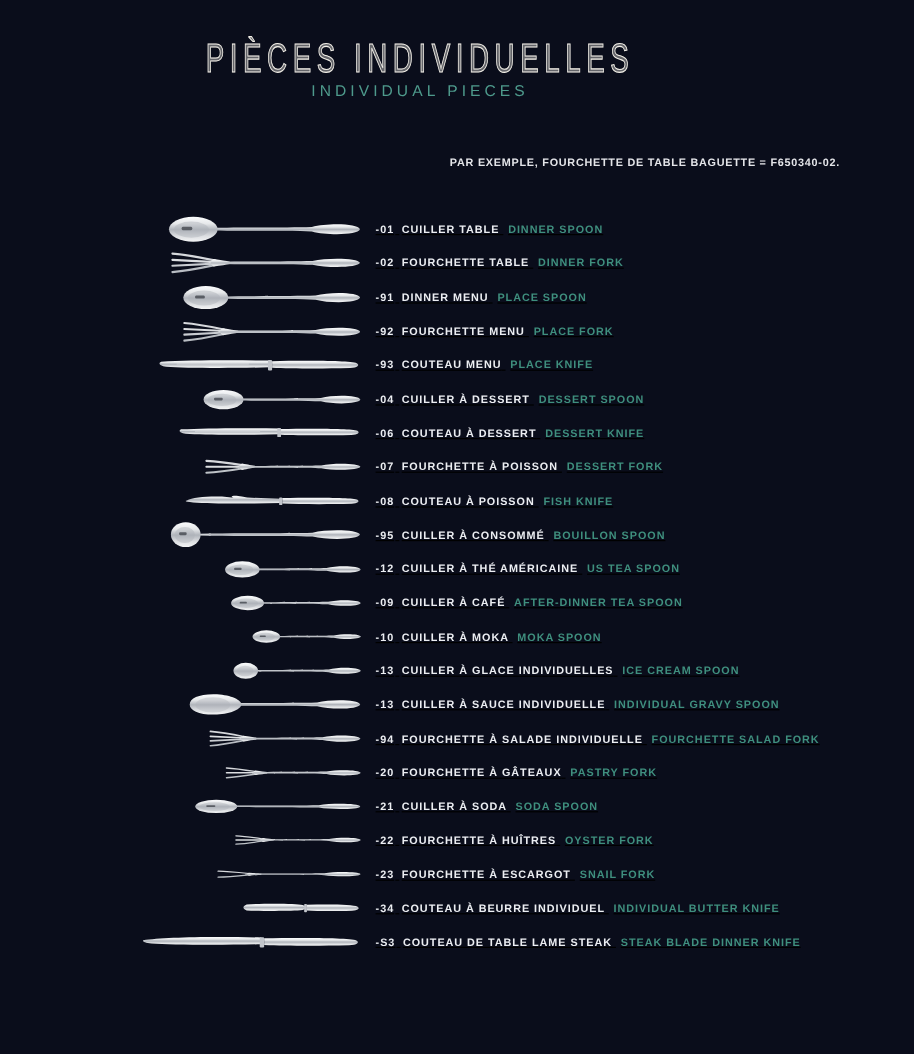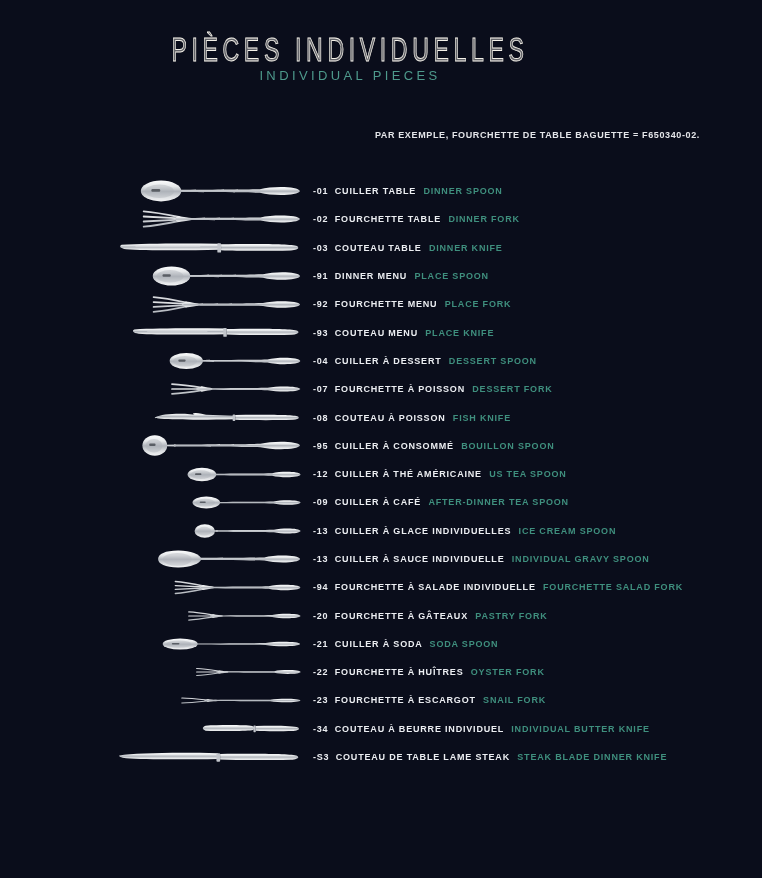--- a/index.html
+++ b/index.html
@@ -35,21 +35,21 @@
     color:var(--accent-teal);white-space:nowrap;
   }
   .example{
     position:absolute;top:121px;left:0;width:700px;
     text-align:right;
     font-size:9px;font-weight:700;letter-spacing:.07em;
     color:#e4e5e9;white-space:nowrap;
   }
   
   .list{position:absolute;top:177px;left:0;width:762px;}
-  .row{height:28.3px;display:flex;align-items:center;}
+  .row{height:28.3px;display:flex;align-items:center;text-decoration:underline;}
   .cutlery{width:302px;display:flex;justify-content:flex-end;align-items:center;}
   .cutlery svg{display:block;}
   .label{
     padding-left:11px;white-space:nowrap;
     font-size:9px;font-weight:700;letter-spacing:.09em;
     color:var(--text-white);
   }
   .label .code{margin-right:1px;}
   .label .fr{margin-left:2px;}
   .label .en{color:var(--list-teal);margin-left:4px;}
@@ -182,32 +182,20 @@
           </svg>
     </div>
     <div class="label">
       <span class="code">-02</span>
       <span class="fr">FOURCHETTE TABLE</span>
       <span class="en">DINNER FORK</span>
     </div>
   </div>
       <div class="row">
     <div class="cutlery">
-      <svg viewBox="0 0 200 24" preserveAspectRatio="none" width="185" height="16">
-            <use href="#g-knife" xlink:href="#g-knife"></use>
-          </svg>
-    </div>
-    <div class="label">
-      <span class="code">-03</span>
-      <span class="fr">COUTEAU TABLE</span>
-      <span class="en">DINNER KNIFE</span>
-    </div>
-  </div>
-      <div class="row">
-    <div class="cutlery">
       <svg viewBox="0 0 200 24" preserveAspectRatio="none" width="150" height="24">
             <use href="#g-spoon" xlink:href="#g-spoon"></use>
           </svg>
     </div>
     <div class="label">
       <span class="code">-91</span>
       <span class="fr">DINNER MENU</span>
       <span class="en">PLACE SPOON</span>
     </div>
   </div>
@@ -242,20 +230,32 @@
           </svg>
     </div>
     <div class="label">
       <span class="code">-04</span>
       <span class="fr">CUILLER À DESSERT</span>
       <span class="en">DESSERT SPOON</span>
     </div>
   </div>
       <div class="row">
     <div class="cutlery">
+      <svg viewBox="0 0 200 24" preserveAspectRatio="none" width="155" height="13">
+            <use href="#g-knife" xlink:href="#g-knife"></use>
+          </svg>
+    </div>
+    <div class="label">
+      <span class="code">-06</span>
+      <span class="fr">COUTEAU À DESSERT</span>
+      <span class="en">DESSERT KNIFE</span>
+    </div>
+  </div>
+      <div class="row">
+    <div class="cutlery">
       <svg viewBox="0 0 200 24" preserveAspectRatio="none" width="132" height="16">
             <use href="#g-fork-fish" xlink:href="#g-fork-fish"></use>
           </svg>
     </div>
     <div class="label">
       <span class="code">-07</span>
       <span class="fr">FOURCHETTE À POISSON</span>
       <span class="en">DESSERT FORK</span>
     </div>
   </div>
@@ -302,20 +302,32 @@
           </svg>
     </div>
     <div class="label">
       <span class="code">-09</span>
       <span class="fr">CUILLER À CAFÉ</span>
       <span class="en">AFTER-DINNER TEA SPOON</span>
     </div>
   </div>
       <div class="row">
     <div class="cutlery">
+      <svg viewBox="0 0 200 24" preserveAspectRatio="none" width="92" height="13">
+            <use href="#g-spoon" xlink:href="#g-spoon"></use>
+          </svg>
+    </div>
+    <div class="label">
+      <span class="code">-10</span>
+      <span class="fr">CUILLER À MOKA</span>
+      <span class="en">MOKA SPOON</span>
+    </div>
+  </div>
+      <div class="row">
+    <div class="cutlery">
       <svg viewBox="0 0 200 24" preserveAspectRatio="none" width="108" height="16">
             <use href="#g-spoon-flat" xlink:href="#g-spoon-flat"></use>
           </svg>
     </div>
     <div class="label">
       <span class="code">-13</span>
       <span class="fr">CUILLER À GLACE INDIVIDUELLES</span>
       <span class="en">ICE CREAM SPOON</span>
     </div>
   </div>

